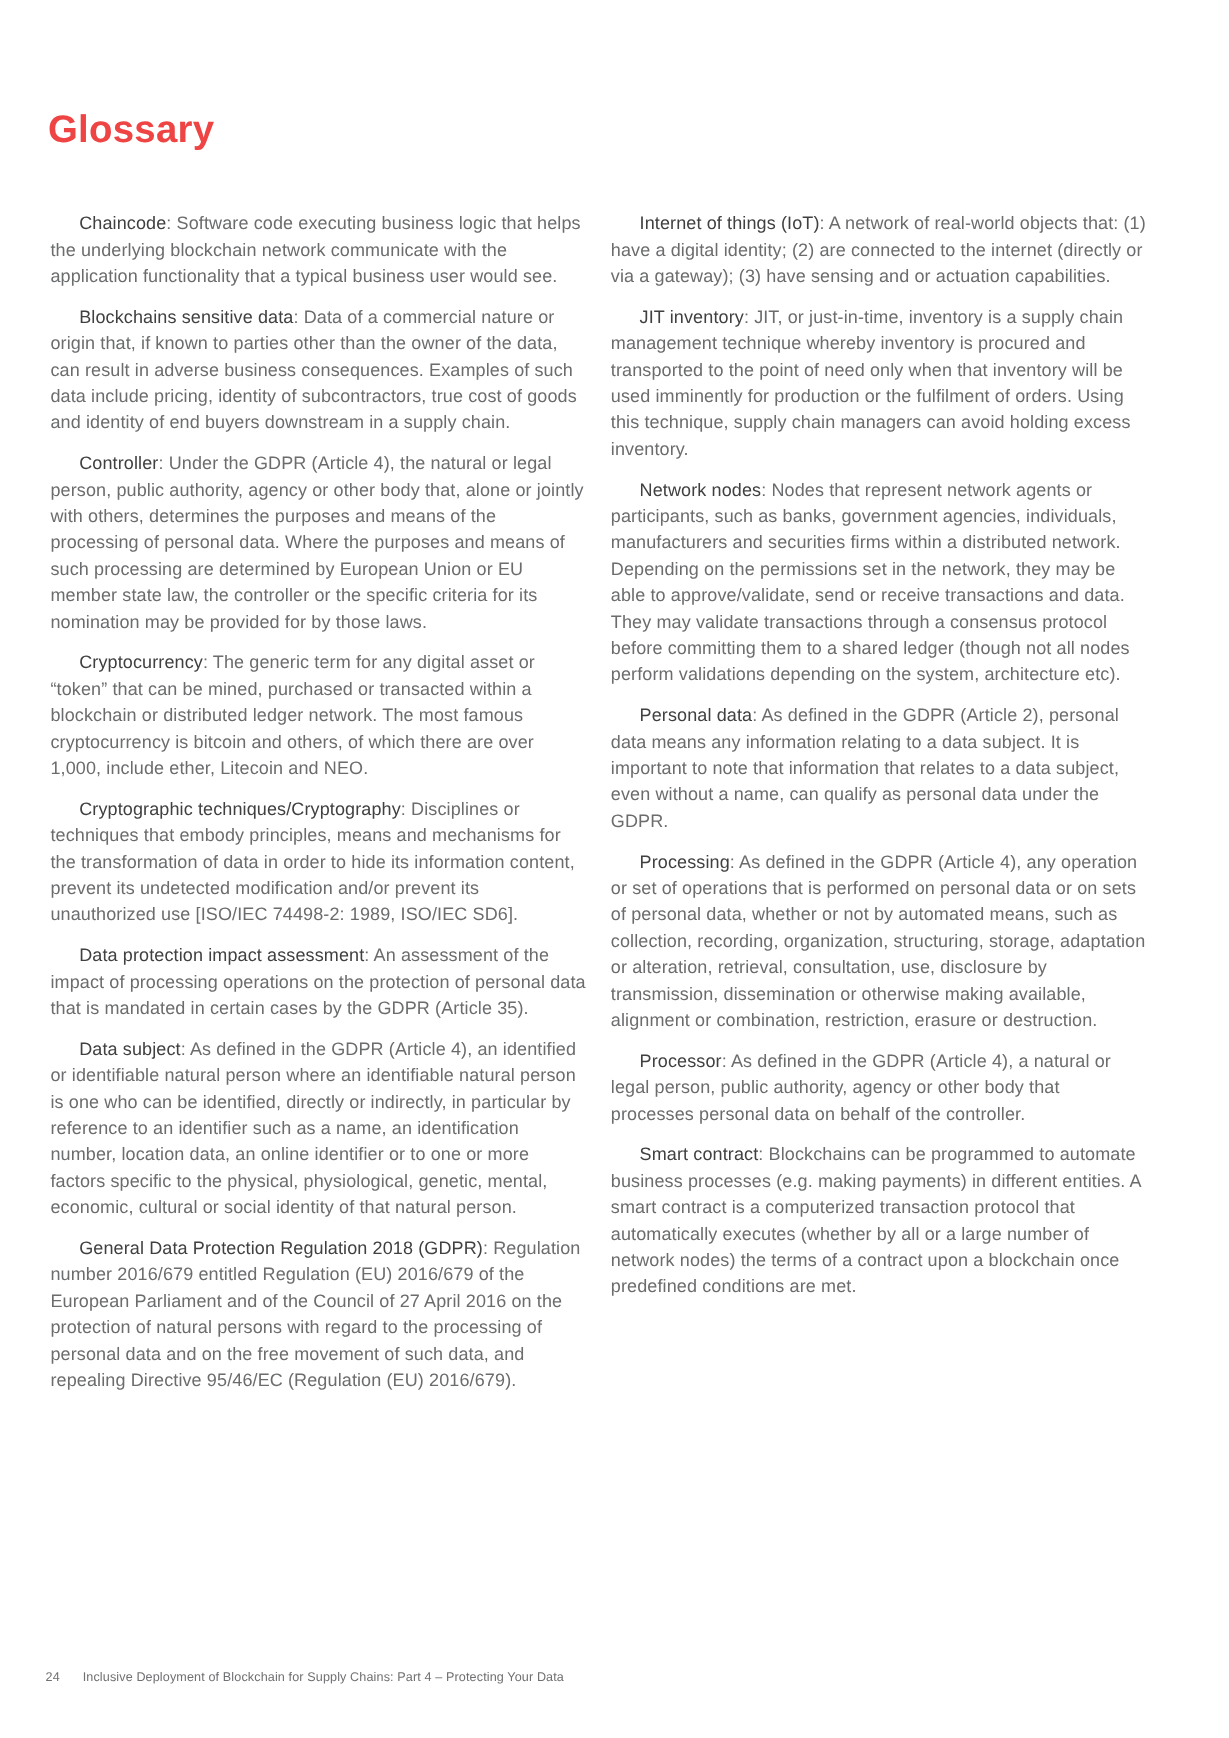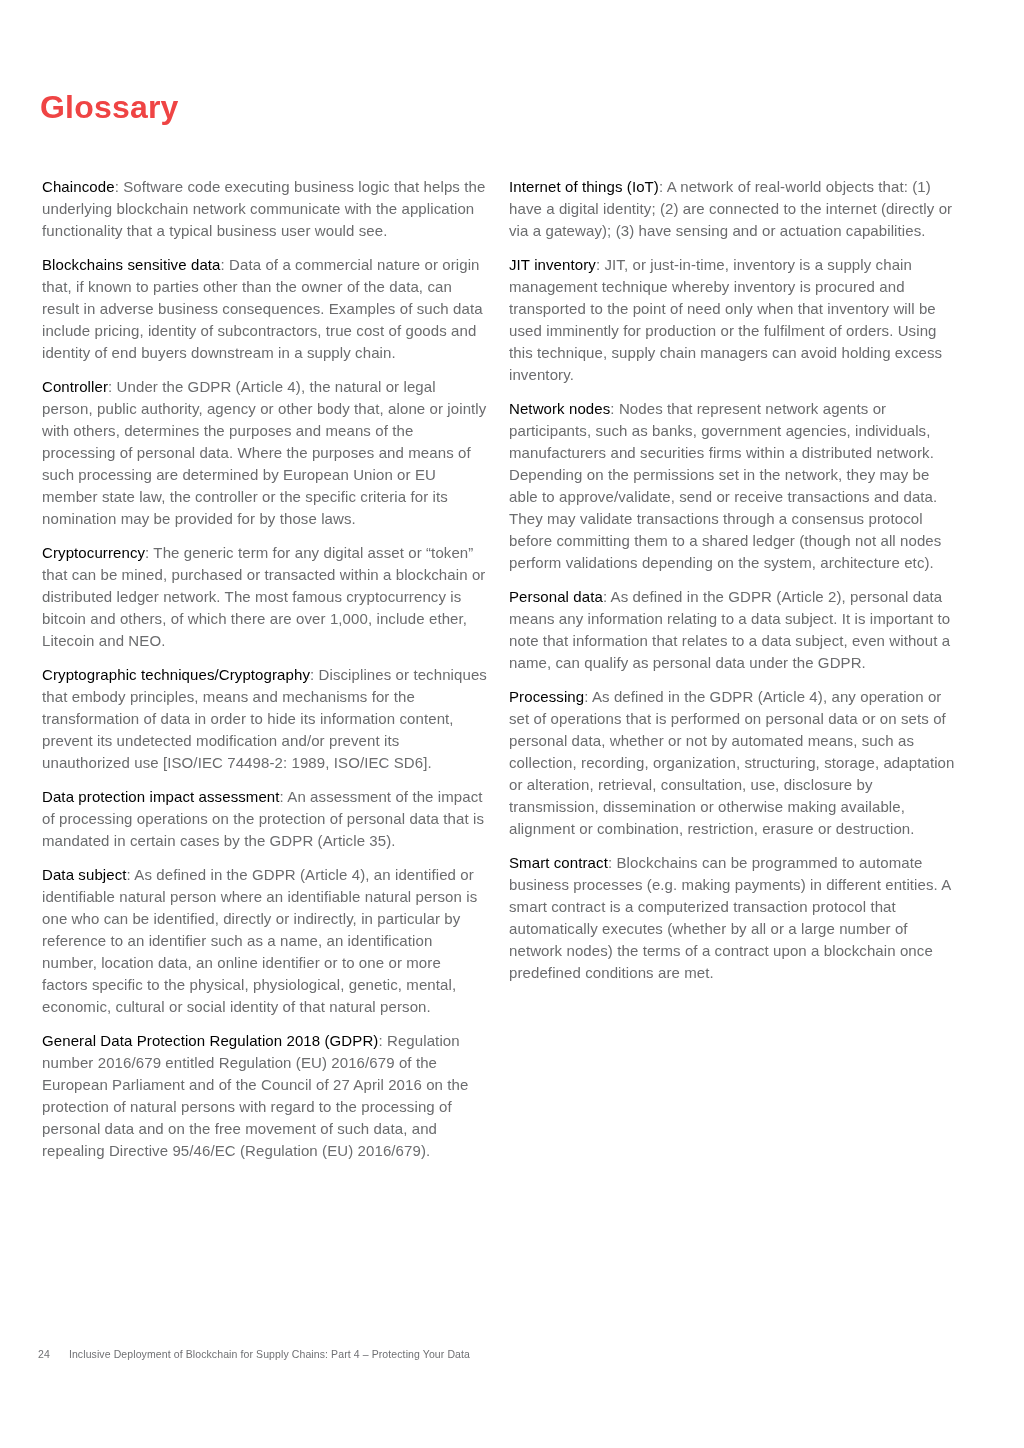--- a/index.html
+++ b/index.html
@@ -33,26 +33,27 @@
     flex: 0 0 447px;
   }
   .entry {
     margin: 0 0 12px 0;
     font-size: 15px;
     line-height: 22px;
     color: #6b6c6e;
     letter-spacing: 0.1px;
   }
   .term {
-    color: #000000;
+    color: #404040;
+    margin-left: 24px;
   }
   .page-footer {
     position: absolute;
     left: 38px;
-    top: 1348px;
+    top: 1392px;
     display: flex;
     align-items: flex-start;
     gap: 19px;
     font-size: 10.5px;
     line-height: 13px;
     color: #6f7073;
     letter-spacing: 0.1px;
   }
 </style>
 </head>
@@ -70,20 +71,21 @@
       <p class="entry"><span class="term">Data protection impact assessment</span><span class="def">: An assessment of the impact of processing operations on the protection of personal data that is mandated in certain cases by the GDPR (Article 35).</span></p>
       <p class="entry"><span class="term">Data subject</span><span class="def">: As defined in the GDPR (Article 4), an identified or identifiable natural person where an identifiable natural person is one who can be identified, directly or indirectly, in particular by reference to an identifier such as a name, an identification number, location data, an online identifier or to one or more factors specific to the physical, physiological, genetic, mental, economic, cultural or social identity of that natural person.</span></p>
       <p class="entry"><span class="term">General Data Protection Regulation 2018 (GDPR)</span><span class="def">: Regulation number 2016/679 entitled Regulation (EU) 2016/679 of the European Parliament and of the Council of 27 April 2016 on the protection of natural persons with regard to the processing of personal data and on the free movement of such data, and repealing Directive 95/46/EC (Regulation (EU) 2016/679).</span></p>
     </div>
   <div class="col">
       <p class="entry"><span class="term">Internet of things (IoT)</span><span class="def">: A network of real-world objects that: (1) have a digital identity; (2) are connected to the internet (directly or via a gateway); (3) have sensing and or actuation capabilities.</span></p>
       <p class="entry"><span class="term">JIT inventory</span><span class="def">: JIT, or just-in-time, inventory is a supply chain management technique whereby inventory is procured and transported to the point of need only when that inventory will be used imminently for production or the fulfilment of orders. Using this technique, supply chain managers can avoid holding excess inventory.</span></p>
       <p class="entry"><span class="term">Network nodes</span><span class="def">: Nodes that represent network agents or participants, such as banks, government agencies, individuals, manufacturers and securities firms within a distributed network. Depending on the permissions set in the network, they may be able to approve/validate, send or receive transactions and data. They may validate transactions through a consensus protocol before committing them to a shared ledger (though not all nodes perform validations depending on the system, architecture etc).</span></p>
       <p class="entry"><span class="term">Personal data</span><span class="def">: As defined in the GDPR (Article 2), personal data means any information relating to a data subject. It is important to note that information that relates to a data subject, even without a name, can qualify as personal data under the GDPR.</span></p>
       <p class="entry"><span class="term">Processing</span><span class="def">: As defined in the GDPR (Article 4), any operation or set of operations that is performed on personal data or on sets of personal data, whether or not by automated means, such as collection, recording, organization, structuring, storage, adaptation or alteration, retrieval, consultation, use, disclosure by transmission, dissemination or otherwise making available, alignment or combination, restriction, erasure or destruction.</span></p>
+      <p class="entry"><span class="term">Processor</span><span class="def">: As defined in the GDPR (Article 4), a natural or legal person, public authority, agency or other body that processes personal data on behalf of the controller.</span></p>
       <p class="entry"><span class="term">Smart contract</span><span class="def">: Blockchains can be programmed to automate business processes (e.g. making payments) in different entities. A smart contract is a computerized transaction protocol that automatically executes (whether by all or a large number of network nodes) the terms of a contract upon a blockchain once predefined conditions are met.</span></p>
     </div>
 </div>
 
 <div class="page-footer">
   <span>24</span>
   <span>Inclusive Deployment of Blockchain for Supply Chains: Part 4 – Protecting Your Data</span>
 </div>
 
 </body></html>

